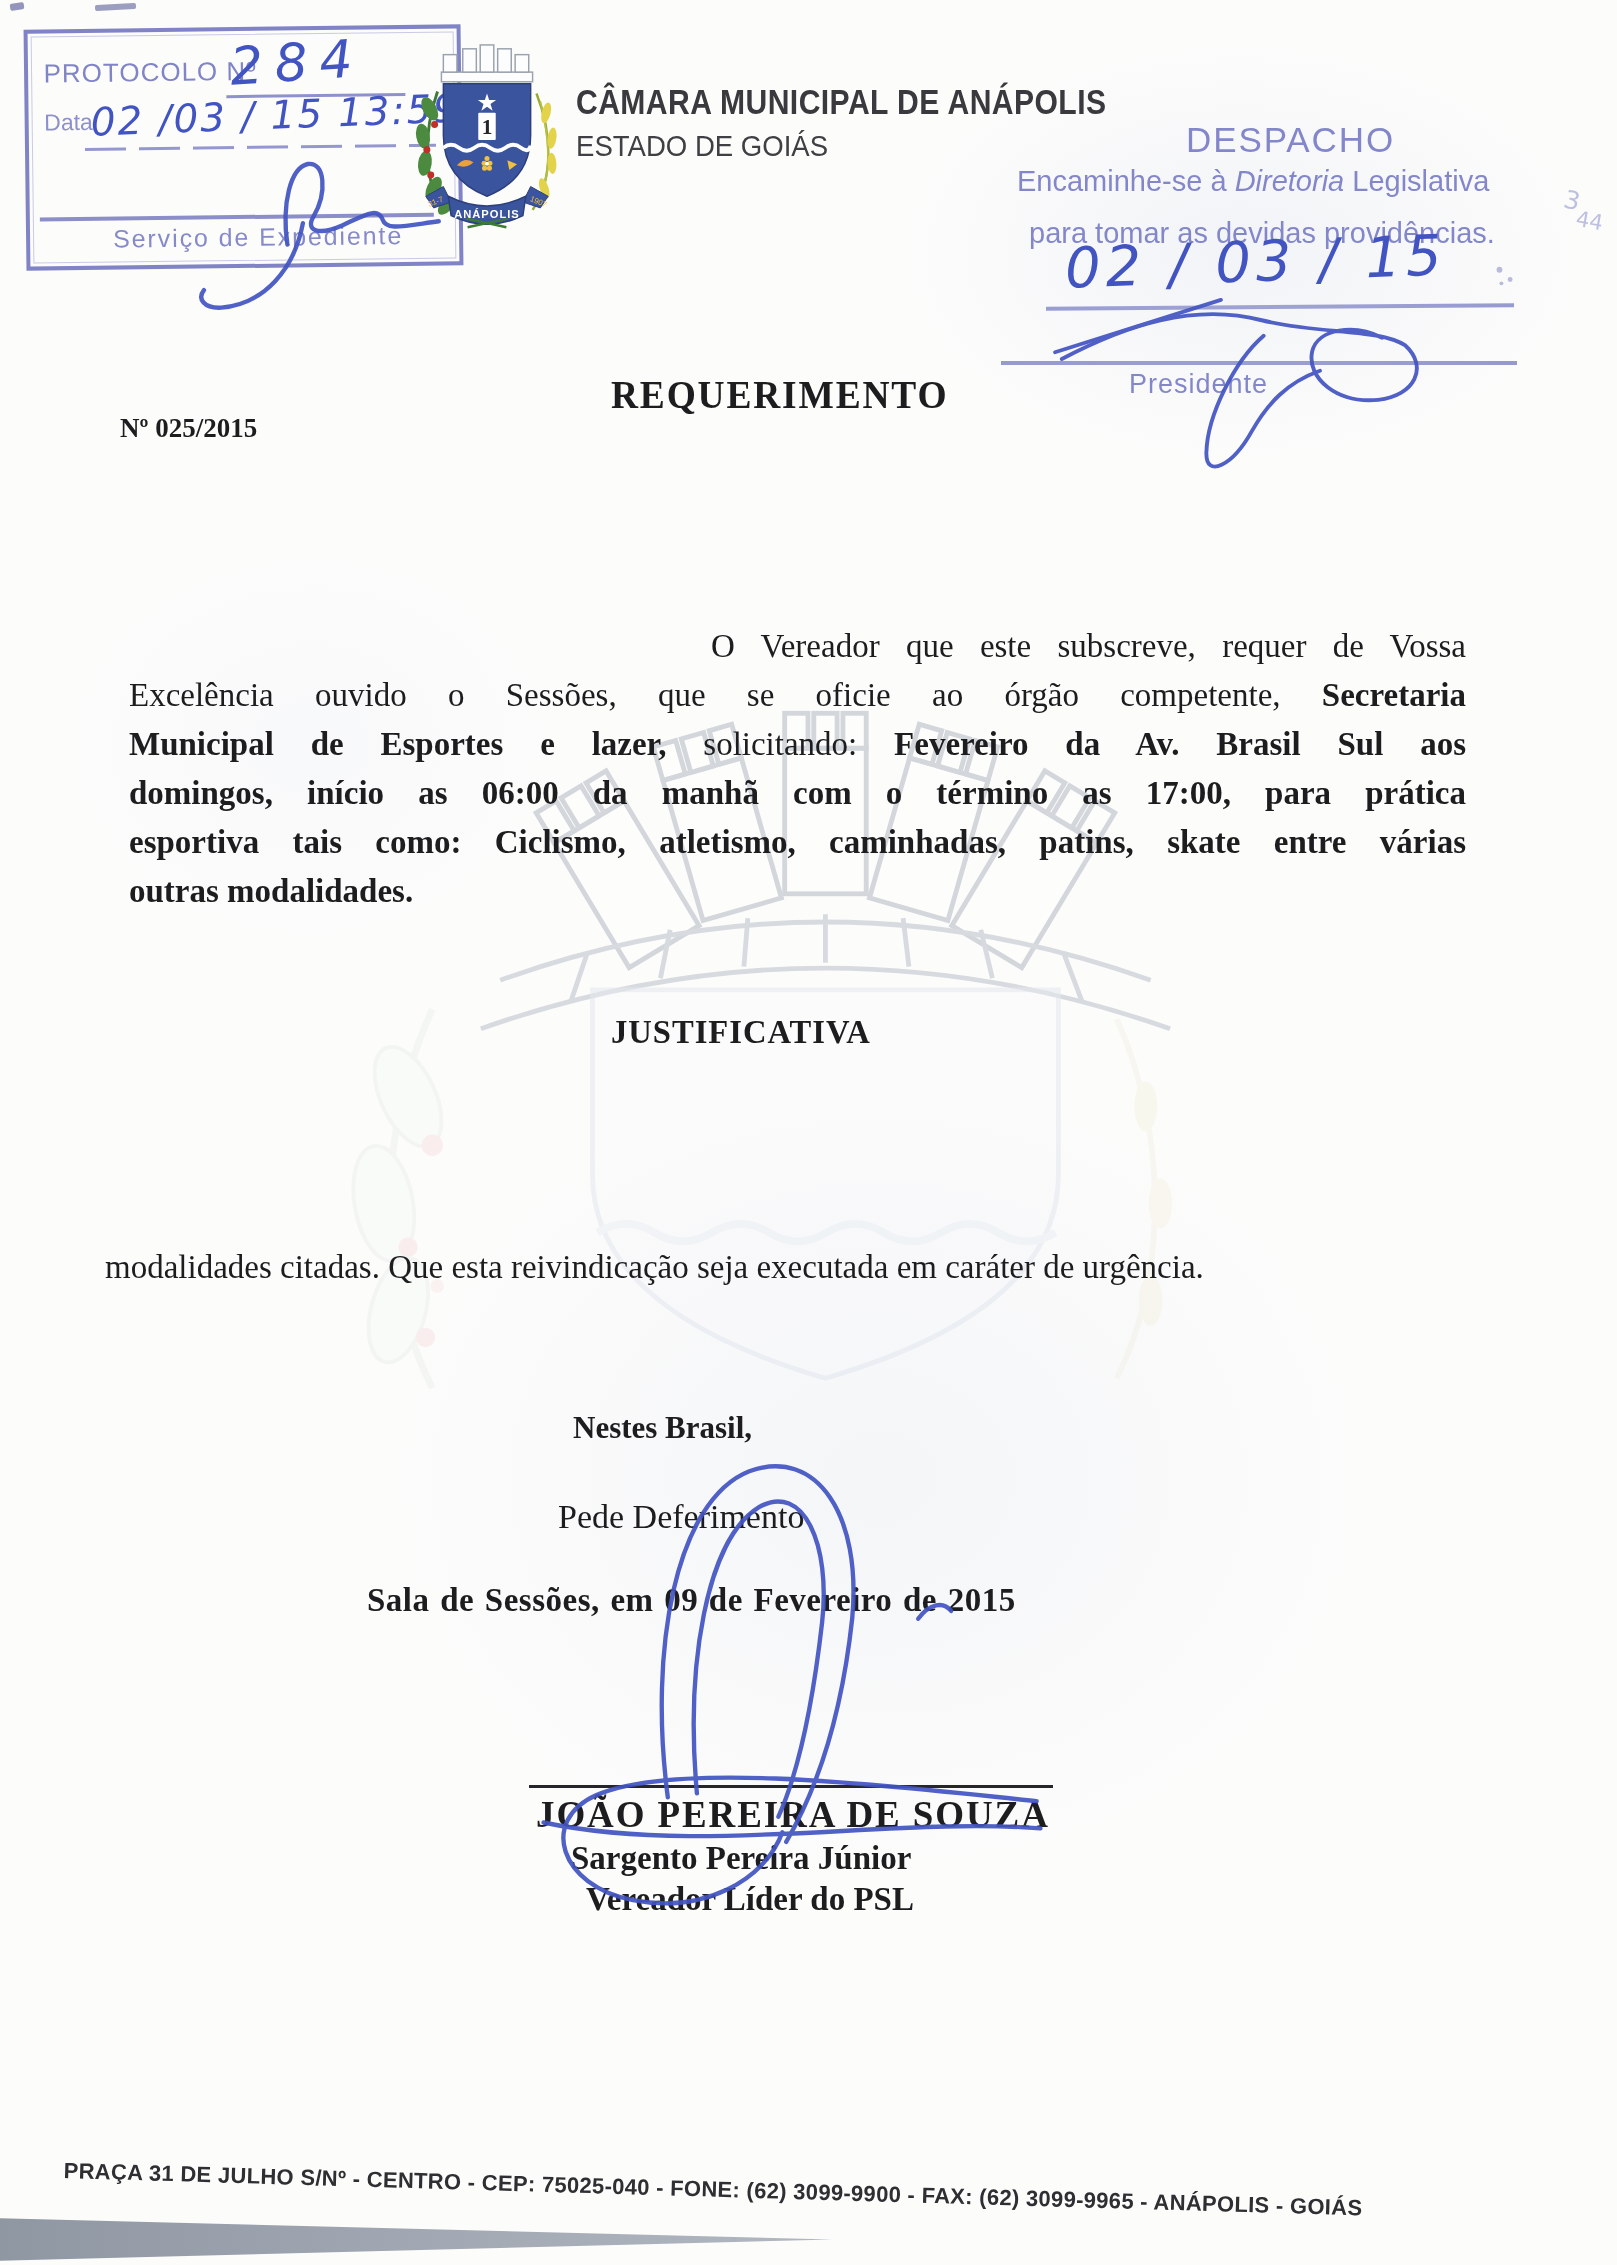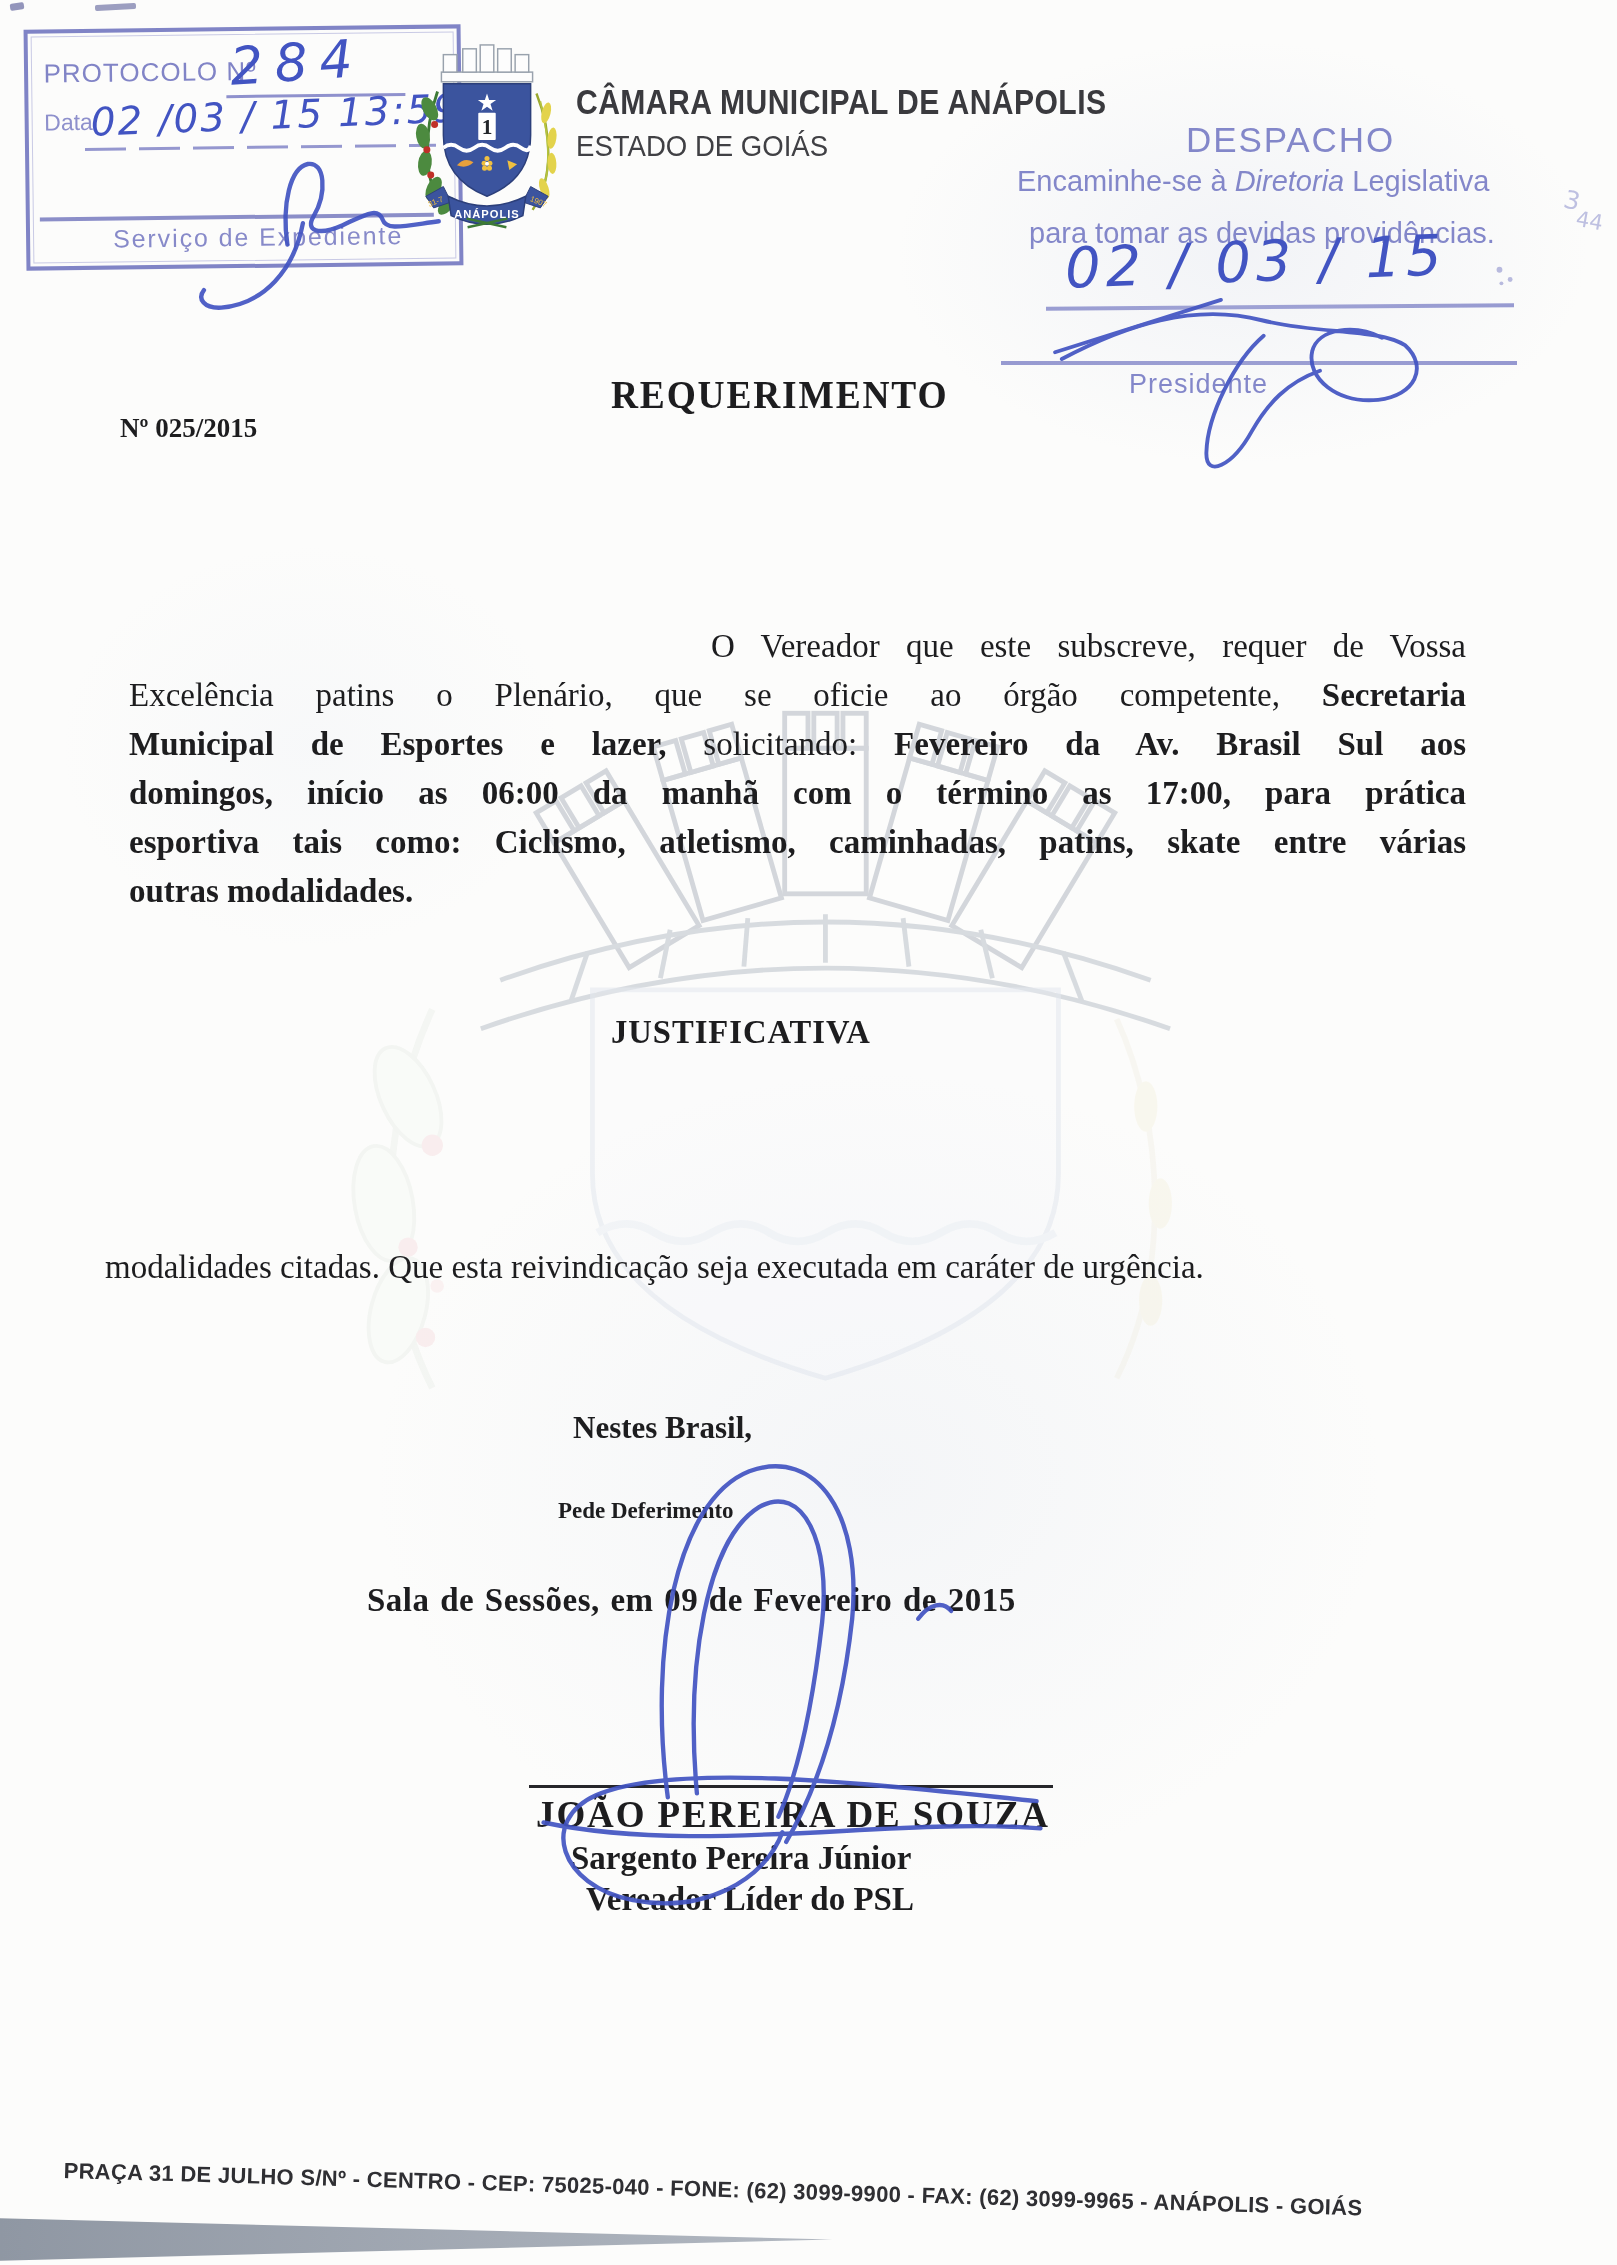--- a/index.html
+++ b/index.html
@@ -78,21 +78,21 @@
   .bodytext .ln.indent{padding-left:582px;}
   .bodytext .ln.plain{text-align:left; text-align-last:auto;}
   .sb{font-weight:bold;}
   .just-title{left:611px; top:1013px; font-weight:bold; font-size:34px; letter-spacing:1px; z-index:3;
     transform:scaleX(.96); transform-origin:left top;}
   .justtext{left:105px; top:1243px; width:1360px; font-size:33px; line-height:49px; z-index:3;}
   .justtext .ln{text-align:justify; text-align-last:justify;}
   .justtext .ln.indent{padding-left:679px;}
   .justtext .ln.plain{text-align:left; text-align-last:auto;}
   .closing1{left:573px; top:1410px; font-weight:bold; font-size:31px; z-index:3;}
-  .closing2{left:558px; top:1498px; font-weight:bold; font-size:23px; z-index:3;}
+  .closing2{left:558px; top:1498px; font-weight:normal; font-size:34px; z-index:3;}
   .closing3{left:367px; top:1582px; font-weight:bold; font-size:33px; letter-spacing:0.5px; word-spacing:1.9px; z-index:3; white-space:nowrap;}
 
   
   .signer-rule{left:529px; top:1785px; width:524px; height:2.9px; background:#26262a; z-index:3;}
   .signer-name{left:536px; top:1793px; font-weight:bold; font-size:37px; letter-spacing:1.9px; z-index:3; white-space:nowrap;}
   .signer-alias{left:571px; top:1840px; font-weight:bold; font-size:33px; z-index:3; white-space:nowrap;}
   .signer-role{left:586px; top:1881px; font-weight:bold; font-size:33px; z-index:3; white-space:nowrap;}
 
   
   .footer-line{left:64px; top:2158px; z-index:3;
@@ -258,21 +258,21 @@
   <div class="abs dp-role-line"></div>
   <div class="abs despacho dp-role">Presidente</div>
   <div class="corner-mark" style="left:1564px; top:186px; font-size:25px; transform:rotate(14deg);">3</div>
   <div class="corner-mark" style="left:1576px; top:208px; font-size:21.3px; transform:rotate(10deg);">44</div>
 
   <div class="abs doc-title">REQUERIMENTO</div>
   <div class="abs doc-number">Nº 025/2015</div>
 
   <div class="abs bodytext">
     <div class="ln indent"><span class="sr">O Vereador que este subscreve, requer de Vossa</span></div>
-    <div class="ln"><span class="sr">Excelência patins o Plenário, que se oficie ao órgão competente, </span><span class="sb">Secretaria</span></div>
+    <div class="ln"><span class="sr">Excelência ouvido o Sessões, que se oficie ao órgão competente, </span><span class="sb">Secretaria</span></div>
     <div class="ln"><span class="sb">Municipal de Esportes e lazer,</span><span class="sr"> solicitando: </span><span class="sb">Fevereiro da Av. Brasil Sul aos</span></div>
     <div class="ln"><span class="sb">domingos, início as 06:00 da manhã com o término as 17:00, para prática</span></div>
     <div class="ln"><span class="sb">esportiva tais como: Ciclismo, atletismo, caminhadas, patins, skate entre várias</span></div>
     <div class="ln plain"><span class="sb">outras modalidades.</span></div>
   </div>
 
   <div class="abs just-title">JUSTIFICATIVA</div>
   <div class="abs justtext">
     <div class="ln plain"><span class="sr">modalidades citadas. Que esta reivindicação seja executada em caráter de urgência.</span></div>
   </div>

